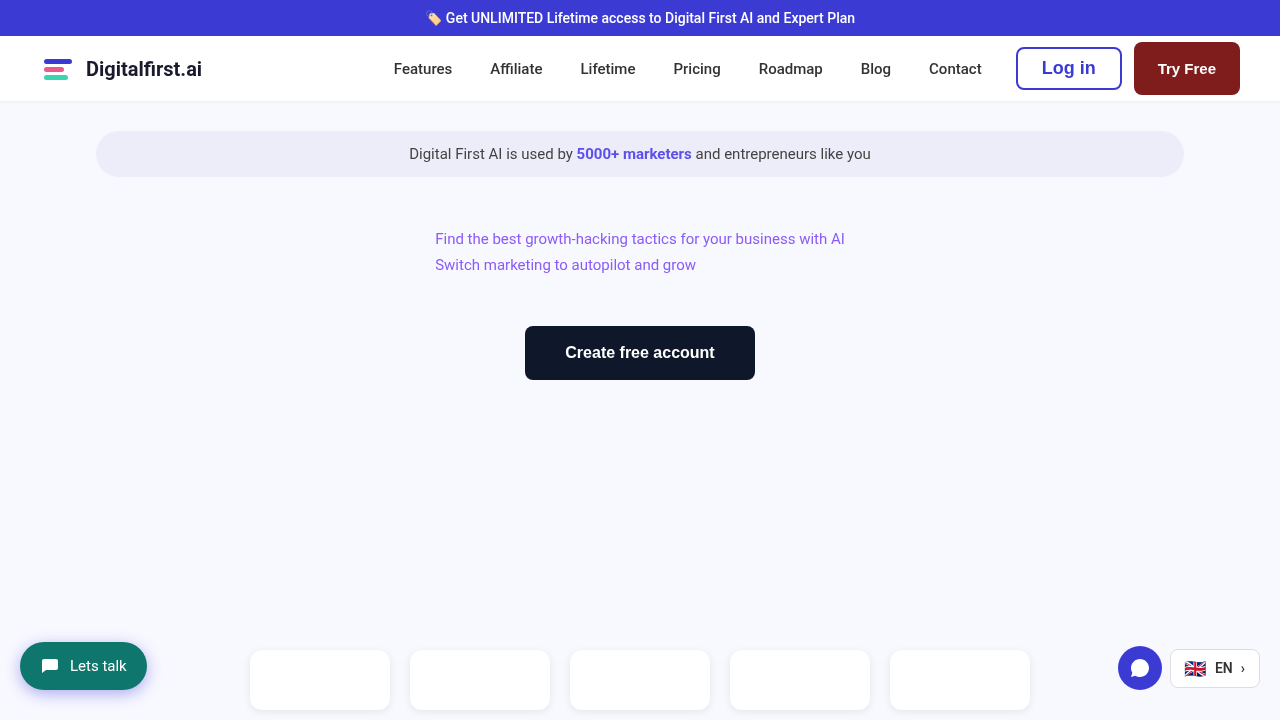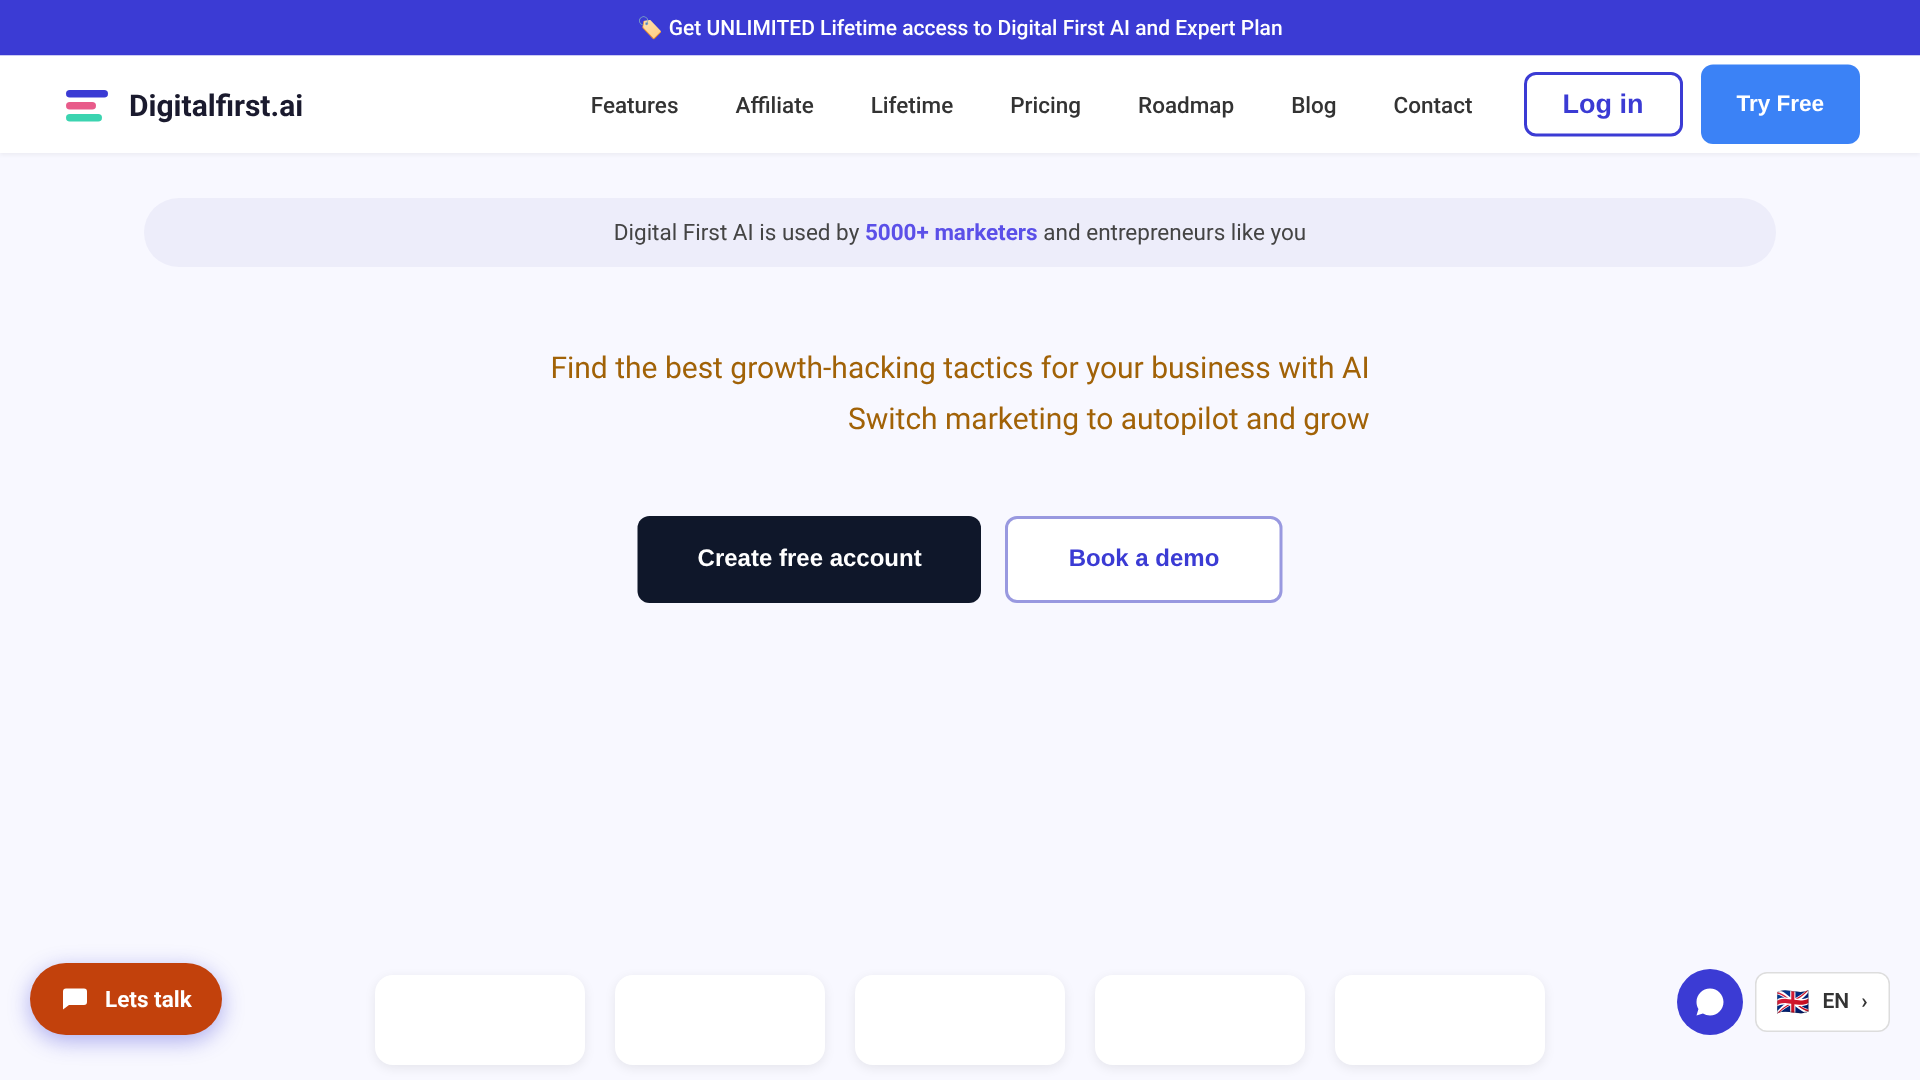--- a/index.html
+++ b/index.html
@@ -82,21 +82,21 @@
       color: #3b3bd4;
       font-size: 18px;
       font-weight: 600;
       border-radius: 8px;
       cursor: pointer;
     }
 
     .btn-try {
       padding: 18px 24px;
       border: none;
-      background: #3b82f6;
+      background: #7f1d1d;
       color: white;
       font-size: 15px;
       font-weight: 600;
       border-radius: 8px;
       cursor: pointer;
     }
 
     
     .main-content {
       display: flex;
@@ -128,23 +128,23 @@
       font-weight: 800;
       color: #1a1a2e;
       text-align: center;
       line-height: 1.1;
       max-width: 800px;
       margin-bottom: 24px;
     }
 
     
     .hero-subtext {
-      text-align: right;
-      color: #a16207;
-      font-size: 20px;
+      text-align: left;
+      color: #8b5cf6;
+      font-size: 15px;
       line-height: 1.7;
       margin-bottom: 48px;
     }
 
     
     .cta-buttons {
       display: flex;
       gap: 16px;
       margin-bottom: 40px;
     }
@@ -184,29 +184,29 @@
       background: white;
       border-radius: 12px;
       box-shadow: 0 2px 8px rgba(0,0,0,0.08);
     }
 
     
     .lets-talk {
       position: fixed;
       bottom: 30px;
       left: 20px;
-      background: #c2410c;
+      background: #0f766e;
       color: white;
       display: flex;
       align-items: center;
       gap: 10px;
       padding: 14px 20px;
       border-radius: 40px;
       font-size: 15px;
-      font-weight: 700;
+      font-weight: 400;
       cursor: pointer;
       box-shadow: 0 4px 15px rgba(59,59,212,0.4);
     }
 
     .chat-icon {
       width: 20px;
       height: 20px;
     }
 
     
@@ -318,21 +318,20 @@
   </div>
 
 
   <p class="hero-subtext">
     <span>Find the best growth-hacking tactics for your business with AI</span><br>
     <span>Switch marketing to autopilot and grow</span>
   </p>
 
   <div class="cta-buttons">
     <button class="btn-create">Create free account</button>
-    <button class="btn-demo">Book a demo</button>
   </div>
 
 </div>
 
 <div class="bottom-lines">
   <div class="preview-shapes">
     <div class="preview-card"></div>
     <div class="preview-card"></div>
     <div class="preview-card"></div>
     <div class="preview-card"></div>

